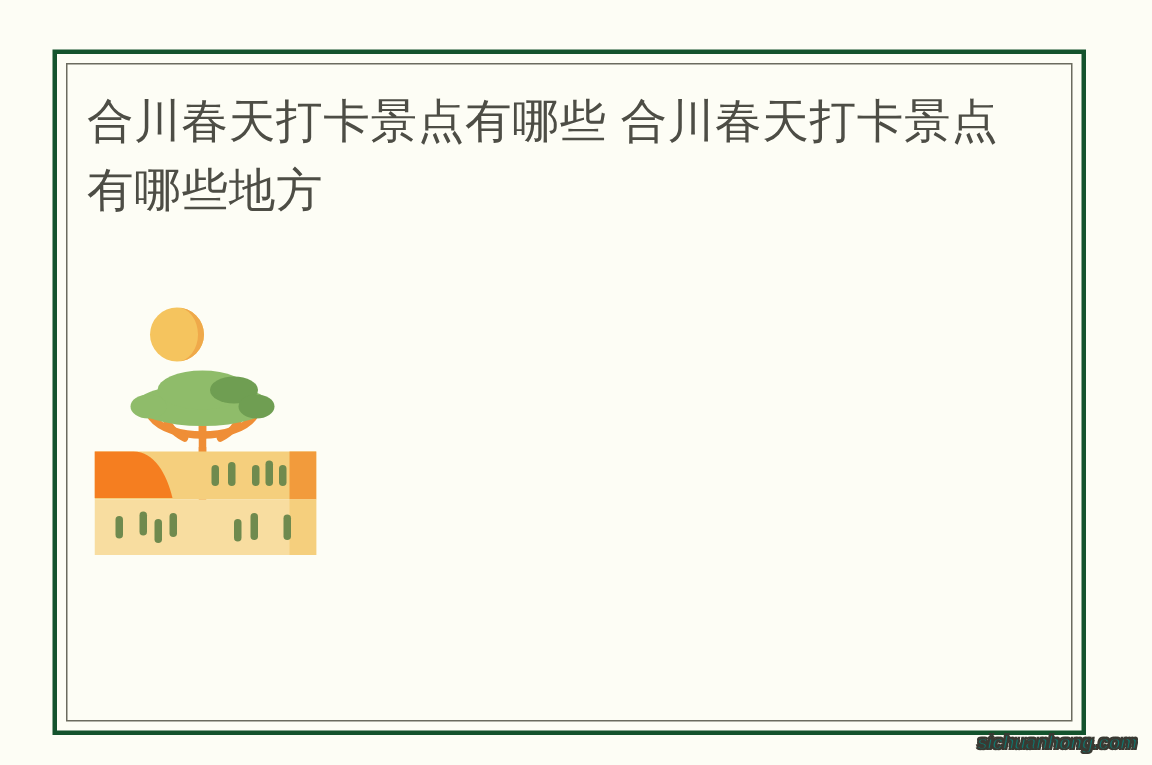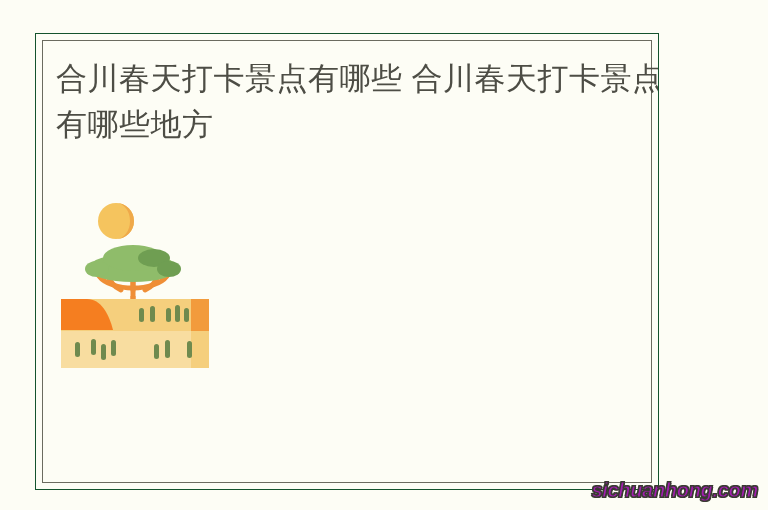--- a/index.html
+++ b/index.html
@@ -13,23 +13,23 @@
     font-family: "Liberation Sans", "DejaVu Sans", sans-serif;
     overflow: hidden;
     position: relative;
   }
 
   
   #card-frame {
     position: absolute;
     left: 35px;
     top: 33px;
-    width: 624px;
+    width: 689px;
     height: 457px;
-    border: 1px solid #14532d;
+    border: 3px solid #14532d;
     box-sizing: border-box;
   }
   #card-frame-inner {
     position: absolute;
     left: 6px;
     top: 6px;
     right: 6px;
     bottom: 6px;
     border: 1px solid #6b6b5f;
     box-sizing: border-box;
@@ -98,25 +98,25 @@
     word-break: break-all;
     max-height: 243px;
     overflow: hidden;
   }
 
   
   #watermark {
     position: absolute;
     right: 10px;
     bottom: 8px;
-    font-size: 20px;
+    font-size: 13px;
     font-weight: bold;
     font-style: italic;
     letter-spacing: -0.3px;
-    color: #a21caf;
+    color: #0f766e;
     -webkit-text-stroke: 1px #3a3a33;
     text-shadow:
       -1px -1px 0 #3a3a33,
        1px -1px 0 #3a3a33,
       -1px  1px 0 #3a3a33,
        1px  1px 0 #3a3a33;
     white-space: nowrap;
   }
 </style>
 </head>

